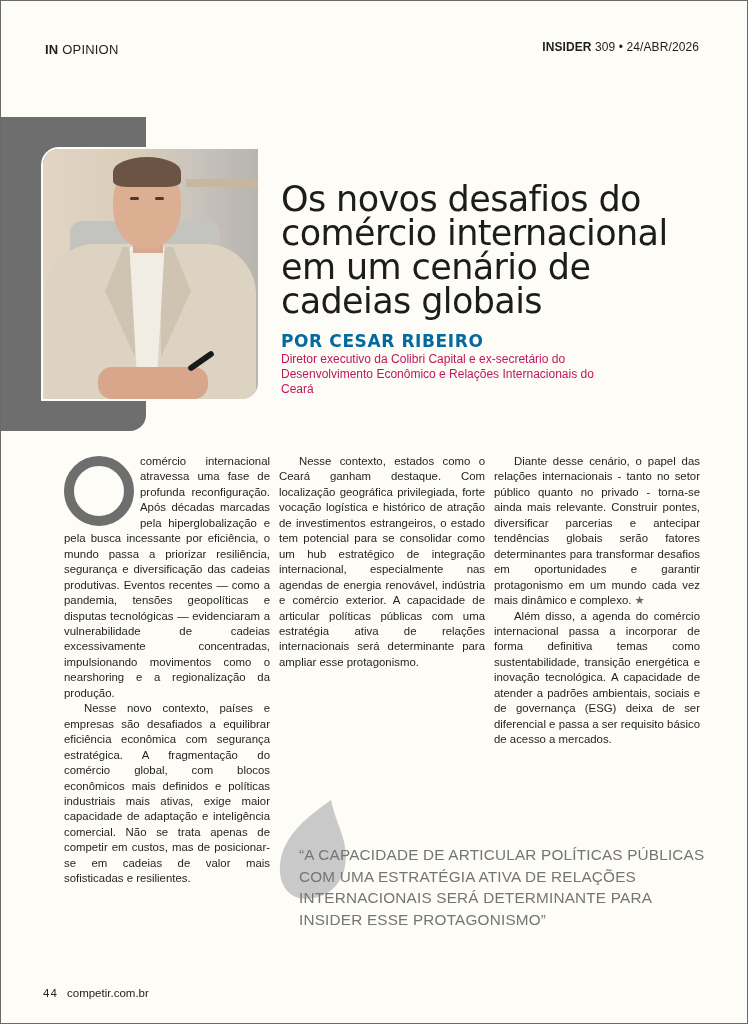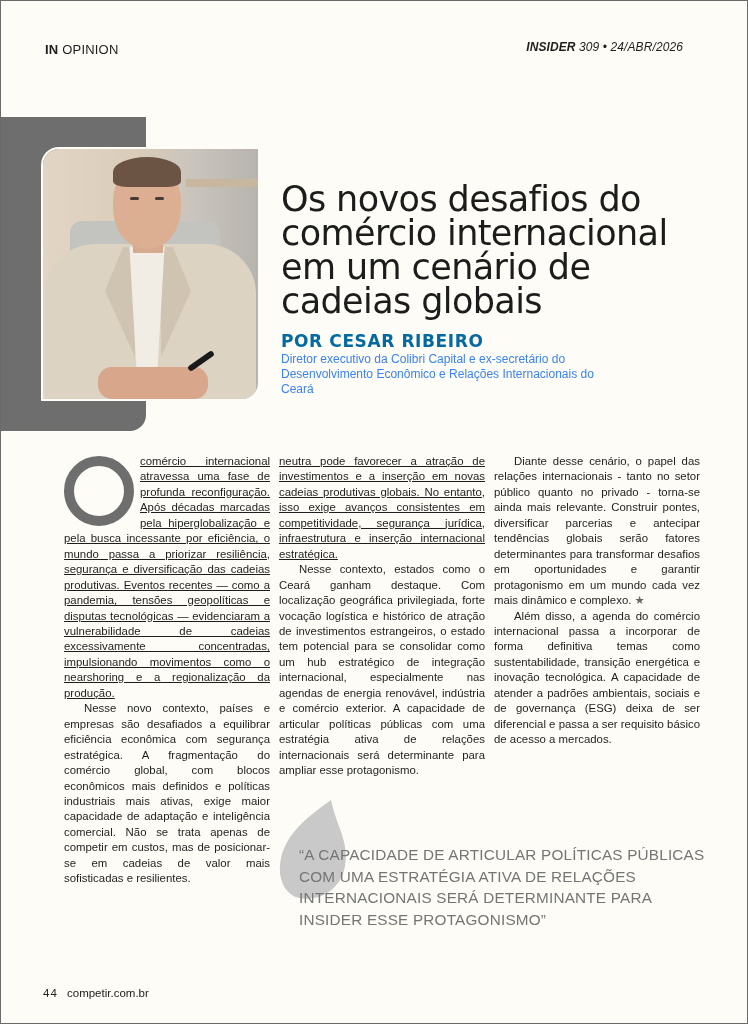--- a/index.html
+++ b/index.html
@@ -6,21 +6,21 @@
   body {
     width: 748px; height: 1024px; position: relative; overflow: hidden;
     background: #fdfcf7;
     font-family: "Liberation Sans", sans-serif;
     color: #1e1e1e;
     box-sizing: border-box;
     border: 1px solid #6a6a6a;
   }
   .hdr-left { position: absolute; left: 44px; top: 41px; font-size: 13px; letter-spacing: 0.2px; }
   .hdr-left b { font-weight: 700; }
-  .hdr-right { position: absolute; right: 64px; top: 39px; font-size: 12px; letter-spacing: 0.1px; font-style: italic; }
+  .hdr-right { position: absolute; right: 48px; top: 39px; font-size: 12px; letter-spacing: 0.1px; }
   .hdr-right b { font-weight: 700; }
 
   .gray-panel {
     position: absolute; left: 0; top: 116px; width: 145px; height: 314px;
     background: #6e6e6e; border-bottom-right-radius: 16px;
   }
   .photo {
     position: absolute; left: 42px; top: 148px; width: 215px; height: 250px;
     border-top-left-radius: 16px; border-bottom-right-radius: 16px;
     overflow: hidden;
@@ -52,30 +52,30 @@
     font-size: 35px; line-height: 34px; color: #1c1c1c; letter-spacing: -0.6px;
     margin: 0; font-weight: normal;
   }
   .byline {
     position: absolute; left: 280px; top: 330px;
     font-family: "DejaVu Sans", sans-serif; font-weight: 700;
     font-size: 17px; color: #0369a1; letter-spacing: 0.6px;
   }
   .bio {
     position: absolute; left: 280px; top: 351px; width: 320px;
-    font-size: 12px; line-height: 15px; color: #3b82f6;
+    font-size: 12px; line-height: 15px; color: #be185d;
   }
 
   .col {
     position: absolute; top: 453px; width: 206px;
     font-size: 11.4px; line-height: 15.45px; color: #1e1e1e;
     text-align: justify; hyphens: manual;
   }
   .col p { margin: 0; text-indent: 20px; }
-  .col p.noind { text-indent: 0; text-decoration: underline; }
+  .col p.noind { text-indent: 0; }
   .col1 { left: 63px; }
   .col2 { left: 278px; }
   .col3 { left: 493px; }
   .dropcap {
     float: left; width: 70px; height: 70px; margin: 2px 6px 0 0;
     border: 10px solid #6e6e6e; border-radius: 50%; box-sizing: border-box;
     color: transparent; font-size: 1px;
   }
   .star { color: #666; }
 
@@ -125,21 +125,20 @@
 <h1 class="title">Os novos desafios do comércio internacional em um cenário de cadeias globais</h1>
 <div class="byline">POR CESAR RIBEIRO</div>
 <div class="bio">Diretor executivo da Colibri Capital e ex-secretário do Desenvolvimento Econômico e Relações Internacionais do Ceará</div>
 
 <div class="col col1">
   <p class="noind"><span class="dropcap">O</span><span>comércio internacional atravessa uma fase de profunda reconfigu­ração. Após décadas marcadas pela hiperglo­balização e pela busca incessante por eficiência, o mundo passa a priorizar resiliência, segurança e diversificação das cadeias produtivas. Eventos re­centes — como a pandemia, tensões geopolíticas e disputas tecnológicas — evidenciaram a vulnerabilidade de cadeias excessivamente concentra­das, impulsionando movimentos como o nearshoring e a regionali­zação da produção.</span></p>
   <p>Nesse novo contexto, países e empresas são desafiados a equilibrar eficiência econômica com segu­rança estratégica. A fragmentação do comércio global, com blocos econômicos mais definidos e polí­ticas industriais mais ativas, exige maior capacidade de adaptação e inteligência comercial. Não se trata apenas de competir em custos, mas de posicionar-se em cadeias de valor mais sofisticadas e resilientes.</p>
 </div>
 
 <div class="col col2">
-  <p class="noind">neutra pode favorecer a atração de investimentos e a inserção em novas cadeias produtivas globais. No entanto, isso exige avanços consistentes em competitividade, segurança jurídica, infraestrutura e inserção internacional estratégica.</p>
   <p>Nesse contexto, estados como o Ceará ganham destaque. Com localização geográfica privilegiada, forte vocação logística e histórico de atração de investimentos es­trangeiros, o estado tem potencial para se consolidar como um hub estratégico de integração interna­cional, especialmente nas agendas de energia renovável, indústria e comércio exterior. A capacidade de articular políticas públicas com uma estratégia ativa de relações internacionais será determinante para ampliar esse protagonismo.</p>
 </div>
 
 <div class="col col3">
   <p><span>Diante desse cenário, o papel das relações internacionais - tanto no setor público quanto no priva­do - torna-se ainda mais relevante. Construir pontes, diversificar parce­rias e antecipar tendências globais serão fatores determinantes para transformar desafios em oportuni­dades e garantir protagonismo em um mundo cada vez mais dinâmico e complexo.</span> <span class="star">★</span></p>
   <p>Além disso, a agenda do comércio internacional passa a incorporar de forma definitiva temas como sustentabilidade, transição energética e inovação tecnológica. A capacidade de atender a padrões ambientais, sociais e de governança (ESG) deixa de ser diferencial e passa a ser requisito básico de acesso a mercados.</p>
 </div>
 
 <svg class="quote-mark" viewBox="0 0 80 105">
   <path d="M52 2 C58 30 70 42 66 68 C62 92 40 104 20 100 C4 96 -2 78 2 60 C8 34 30 18 52 2 Z" fill="#c9c9c9"></path>

